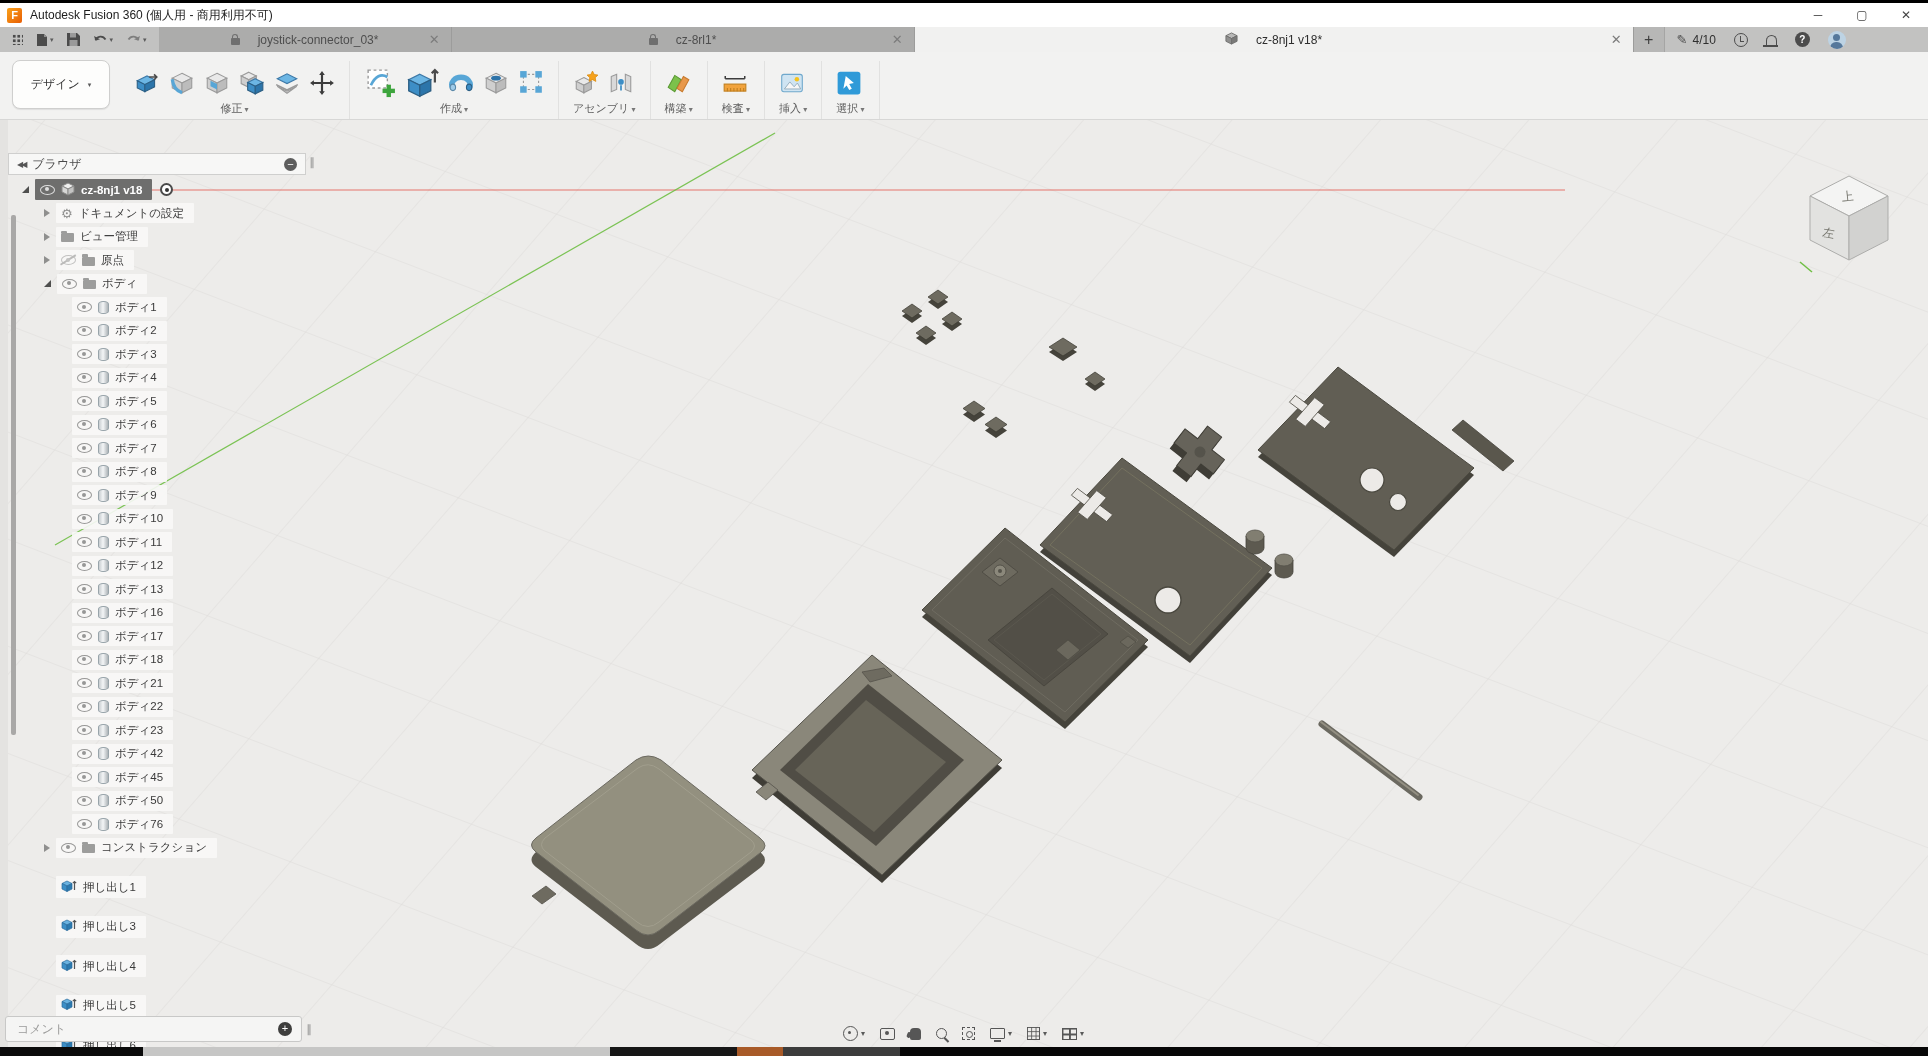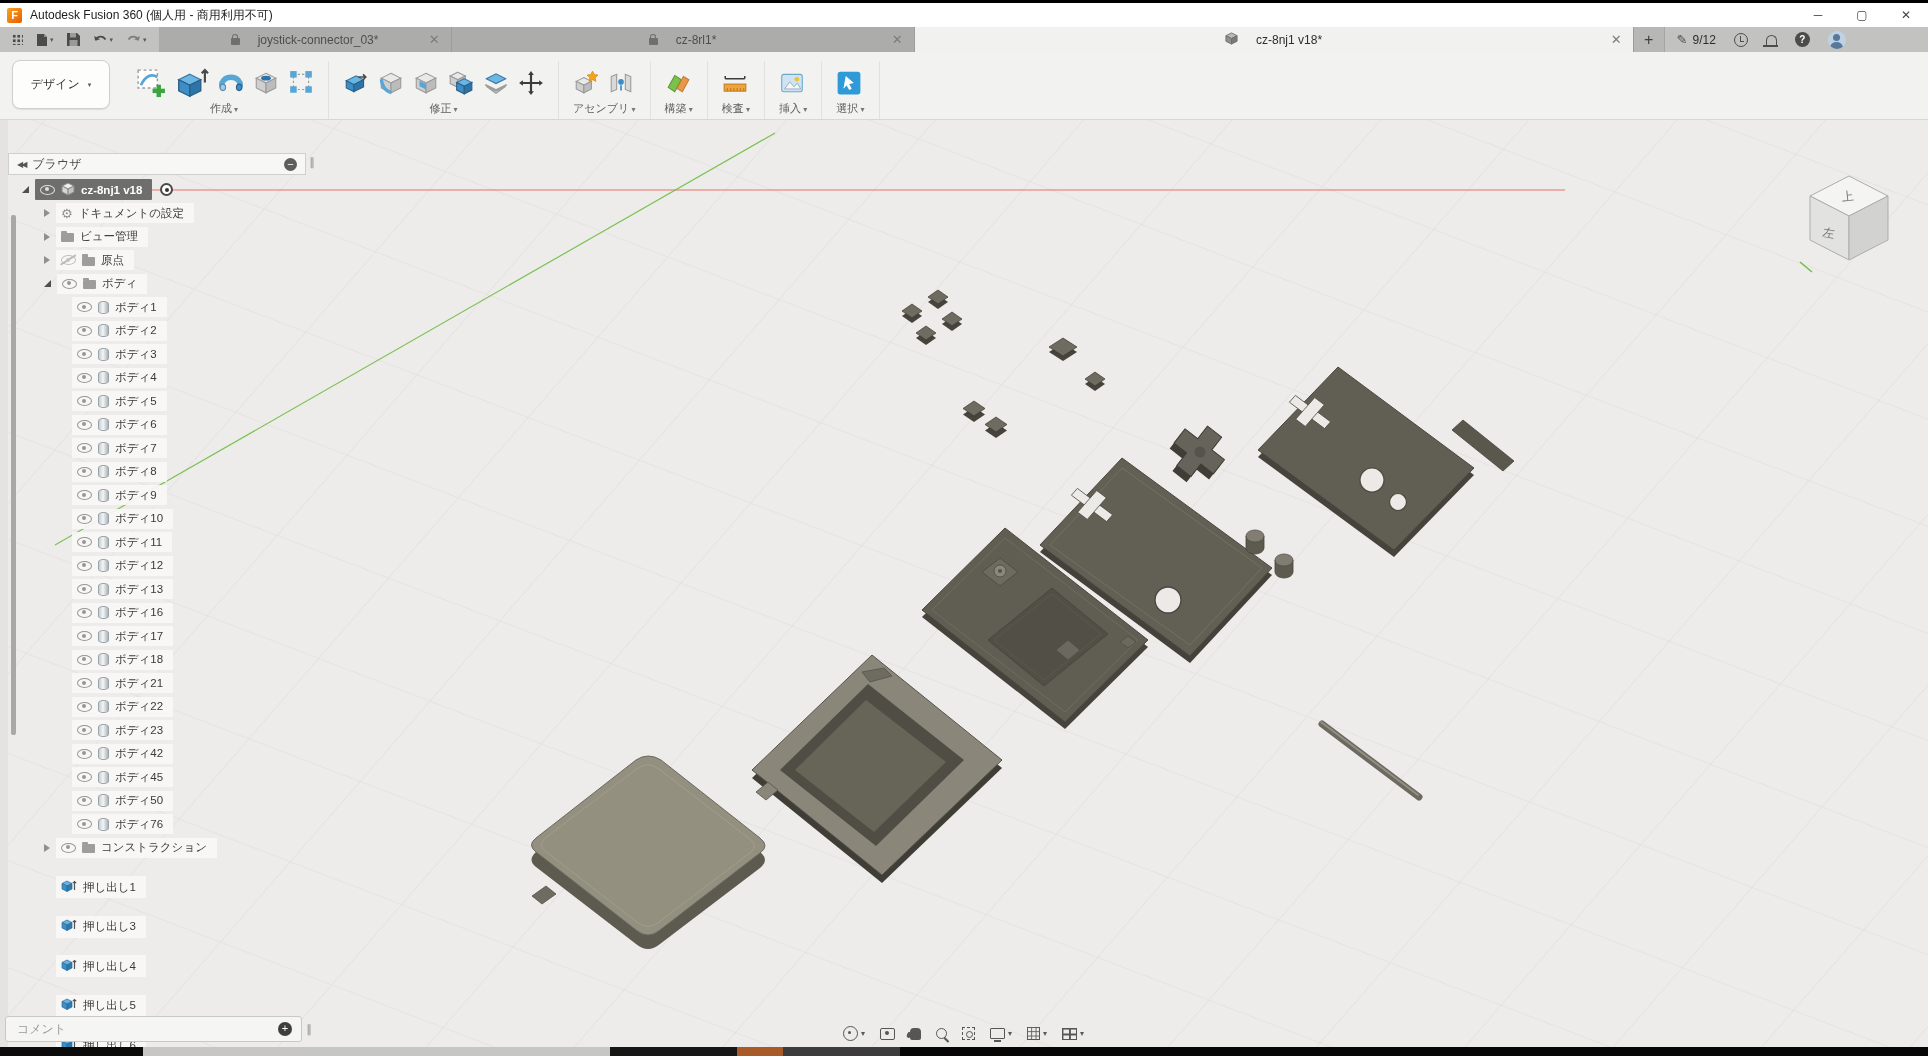--- a/index.html
+++ b/index.html
@@ -226,21 +226,21 @@
             <polygon points="13,4 7,7 7,13 13,10" fill="#7a7a79" stroke="#6f6f6e"></polygon>
           </svg>
         </span>
         <span class="tab-label">cz-8nj1 v18*</span>
         <span class="tab-close">✕</span>
       </div>
 
     <div class="tab-add">+</div>
     <div class="job">
       <span class="pencil-ic">✎</span>
-      <span>9/12</span>
+      <span>4/10</span>
     </div>
     <div class="right-ics">
       <span class="clock-ic"></span>
       <span class="bell-ic"></span>
       <span class="help-ic">?</span>
       <span class="avatar-ic"></span>
     </div>
   </div>
 
   <div class="ribbon">
@@ -254,66 +254,20 @@
           <span class="rtab"></span>
           <span class="rtab"></span>
           <span class="rtab"></span>
           <span class="rtab"></span>
           <span class="rtab"></span>
       </div>
       <div class="rgroups">
         <div class="rgroup">
           <div class="ricons">
             <span class="rbtn">
-              <svg width="33" height="33" viewBox="0 0 24 24">
-                  <rect x="3" y="3" width="14" height="13" fill="#fff" stroke="#9a9a9a" stroke-dasharray="2,2"></rect>
-                  <path d="M5,14 Q10,4 17,8" stroke="#58a6d6" stroke-width="2" fill="none"></path>
-                  <rect x="13.5" y="16.5" width="9" height="3.2" fill="#3da53d"></rect>
-                  <rect x="16.4" y="13.6" width="3.2" height="9" fill="#3da53d"></rect>
-                </svg>
-            </span>
-            <span class="rbtn">
-              <svg width="33" height="33" viewBox="0 0 24 24">
-                  <polygon points="10,6 18,10 10,14 2,10" fill="#6cb6e4" stroke="#3d79a8"></polygon>
-                  <polygon points="2,10 10,14 10,22 2,18" fill="#3d8ec6" stroke="#2c5f84"></polygon>
-                  <polygon points="18,10 10,14 10,22 18,18" fill="#2c75aa" stroke="#2c5f84"></polygon>
-                  <path d="M21,12 V3 M18.7,5.3 L21,3 L23.3,5.3" fill="none" stroke="#4a4a4a" stroke-width="1.6"></path>
-                </svg>
-            </span>
-            <span class="rbtn">
-              <svg width="26" height="26" viewBox="0 0 24 24">
-                  <path d="M4,16 A8.5,7 0 1 1 20,16" fill="none" stroke="#58a6d6" stroke-width="5"></path>
-                  <ellipse cx="4.5" cy="16" rx="2.5" ry="3" fill="#9fcbe8" stroke="#5a88a8"></ellipse>
-                  <ellipse cx="19.5" cy="16" rx="2.5" ry="3" fill="#3d8ec6" stroke="#2c5f84"></ellipse>
-                </svg>
-            </span>
-            <span class="rbtn">
-              <svg width="26" height="26" viewBox="0 0 24 24">
-                  <polygon points="12,3 21,7.5 12,12 3,7.5" fill="#e9e9e9" stroke="#9a9a9a"></polygon>
-                  <polygon points="3,7.5 12,12 12,21 3,16.5" fill="#cfcfcf" stroke="#9a9a9a"></polygon>
-                  <polygon points="21,7.5 12,12 12,21 21,16.5" fill="#bcbcbc" stroke="#9a9a9a"></polygon>
-                  <ellipse cx="12" cy="7.5" rx="4.5" ry="2.2" fill="#2e73a8"></ellipse>
-                </svg>
-            </span>
-            <span class="rbtn">
-              <svg width="26" height="26" viewBox="0 0 24 24">
-                  <rect x="5" y="4" width="14" height="14" fill="none" stroke="#9a9a9a" stroke-dasharray="2,2"></rect>
-                  <rect x="2" y="1" width="6" height="6" fill="#58a6d6"></rect>
-                  <rect x="16" y="1" width="6" height="6" fill="#58a6d6"></rect>
-                  <rect x="2" y="15" width="6" height="6" fill="#58a6d6"></rect>
-                  <rect x="16" y="15" width="6" height="6" fill="#58a6d6"></rect>
-                </svg>
-            </span>
-          </div>
-          <div class="rlabel">作成</div>
-        </div>
-
-        <div class="rgroup">
-          <div class="ricons">
-            <span class="rbtn">
               <svg width="26" height="26" viewBox="0 0 24 24">
                   <polygon points="3,10 12,5.5 19,9 10,13.5" fill="#6cb6e4" stroke="#3d79a8"></polygon>
                   <polygon points="3,10 10,13.5 10,20 3,16.5" fill="#3d8ec6" stroke="#2c5f84"></polygon>
                   <polygon points="19,9 10,13.5 10,20 19,15.5" fill="#2c75aa" stroke="#2c5f84"></polygon>
                   <path d="M14,6.5 h7 m-2.5,-2.5 l2.5,2.5 l-2.5,2.5" fill="none" stroke="#4a4a4a" stroke-width="1.5"></path>
                 </svg>
             </span>
             <span class="rbtn">
               <svg width="26" height="26" viewBox="0 0 24 24">
                   <polygon points="12,3 21,7.5 12,12 3,7.5" fill="#e9e9e9" stroke="#9a9a9a"></polygon>
@@ -348,20 +302,66 @@
                 </svg>
             </span>
             <span class="rbtn">
               <svg width="26" height="26" viewBox="0 0 24 24">
                   <path d="M12,3.5 V20.5 M3.5,12 H20.5" stroke="#3c3c3c" stroke-width="2"></path>
                   <path d="M12,1 l2.6,3.5 h-5.2 z M12,23 l2.6,-3.5 h-5.2 z M1,12 l3.5,-2.6 v5.2 z M23,12 l-3.5,-2.6 v5.2 z" fill="#3c3c3c"></path>
                 </svg>
             </span>
           </div>
           <div class="rlabel">修正</div>
+        </div>
+
+        <div class="rgroup">
+          <div class="ricons">
+            <span class="rbtn">
+              <svg width="33" height="33" viewBox="0 0 24 24">
+                  <rect x="3" y="3" width="14" height="13" fill="#fff" stroke="#9a9a9a" stroke-dasharray="2,2"></rect>
+                  <path d="M5,14 Q10,4 17,8" stroke="#58a6d6" stroke-width="2" fill="none"></path>
+                  <rect x="13.5" y="16.5" width="9" height="3.2" fill="#3da53d"></rect>
+                  <rect x="16.4" y="13.6" width="3.2" height="9" fill="#3da53d"></rect>
+                </svg>
+            </span>
+            <span class="rbtn">
+              <svg width="33" height="33" viewBox="0 0 24 24">
+                  <polygon points="10,6 18,10 10,14 2,10" fill="#6cb6e4" stroke="#3d79a8"></polygon>
+                  <polygon points="2,10 10,14 10,22 2,18" fill="#3d8ec6" stroke="#2c5f84"></polygon>
+                  <polygon points="18,10 10,14 10,22 18,18" fill="#2c75aa" stroke="#2c5f84"></polygon>
+                  <path d="M21,12 V3 M18.7,5.3 L21,3 L23.3,5.3" fill="none" stroke="#4a4a4a" stroke-width="1.6"></path>
+                </svg>
+            </span>
+            <span class="rbtn">
+              <svg width="26" height="26" viewBox="0 0 24 24">
+                  <path d="M4,16 A8.5,7 0 1 1 20,16" fill="none" stroke="#58a6d6" stroke-width="5"></path>
+                  <ellipse cx="4.5" cy="16" rx="2.5" ry="3" fill="#9fcbe8" stroke="#5a88a8"></ellipse>
+                  <ellipse cx="19.5" cy="16" rx="2.5" ry="3" fill="#3d8ec6" stroke="#2c5f84"></ellipse>
+                </svg>
+            </span>
+            <span class="rbtn">
+              <svg width="26" height="26" viewBox="0 0 24 24">
+                  <polygon points="12,3 21,7.5 12,12 3,7.5" fill="#e9e9e9" stroke="#9a9a9a"></polygon>
+                  <polygon points="3,7.5 12,12 12,21 3,16.5" fill="#cfcfcf" stroke="#9a9a9a"></polygon>
+                  <polygon points="21,7.5 12,12 12,21 21,16.5" fill="#bcbcbc" stroke="#9a9a9a"></polygon>
+                  <ellipse cx="12" cy="7.5" rx="4.5" ry="2.2" fill="#2e73a8"></ellipse>
+                </svg>
+            </span>
+            <span class="rbtn">
+              <svg width="26" height="26" viewBox="0 0 24 24">
+                  <rect x="5" y="4" width="14" height="14" fill="none" stroke="#9a9a9a" stroke-dasharray="2,2"></rect>
+                  <rect x="2" y="1" width="6" height="6" fill="#58a6d6"></rect>
+                  <rect x="16" y="1" width="6" height="6" fill="#58a6d6"></rect>
+                  <rect x="2" y="15" width="6" height="6" fill="#58a6d6"></rect>
+                  <rect x="16" y="15" width="6" height="6" fill="#58a6d6"></rect>
+                </svg>
+            </span>
+          </div>
+          <div class="rlabel">作成</div>
         </div>
 
         <div class="rgroup">
           <div class="ricons">
             <span class="rbtn">
               <svg width="26" height="26" viewBox="0 0 24 24">
                   <polygon points="10,7 17,10.5 10,14 3,10.5" fill="#e9e9e9" stroke="#9a9a9a"></polygon>
                   <polygon points="3,10.5 10,14 10,21 3,17.5" fill="#cfcfcf" stroke="#9a9a9a"></polygon>
                   <polygon points="17,10.5 10,14 10,21 17,17.5" fill="#bcbcbc" stroke="#9a9a9a"></polygon>
                   <path d="M18,1 l1.6,3.2 3.4,0.5 -2.5,2.4 0.6,3.4 -3.1,-1.6 -3.1,1.6 0.6,-3.4 -2.5,-2.4 3.4,-0.5 z" fill="#f6a21c" stroke="#d98a0f" stroke-width="0.7"></path>

